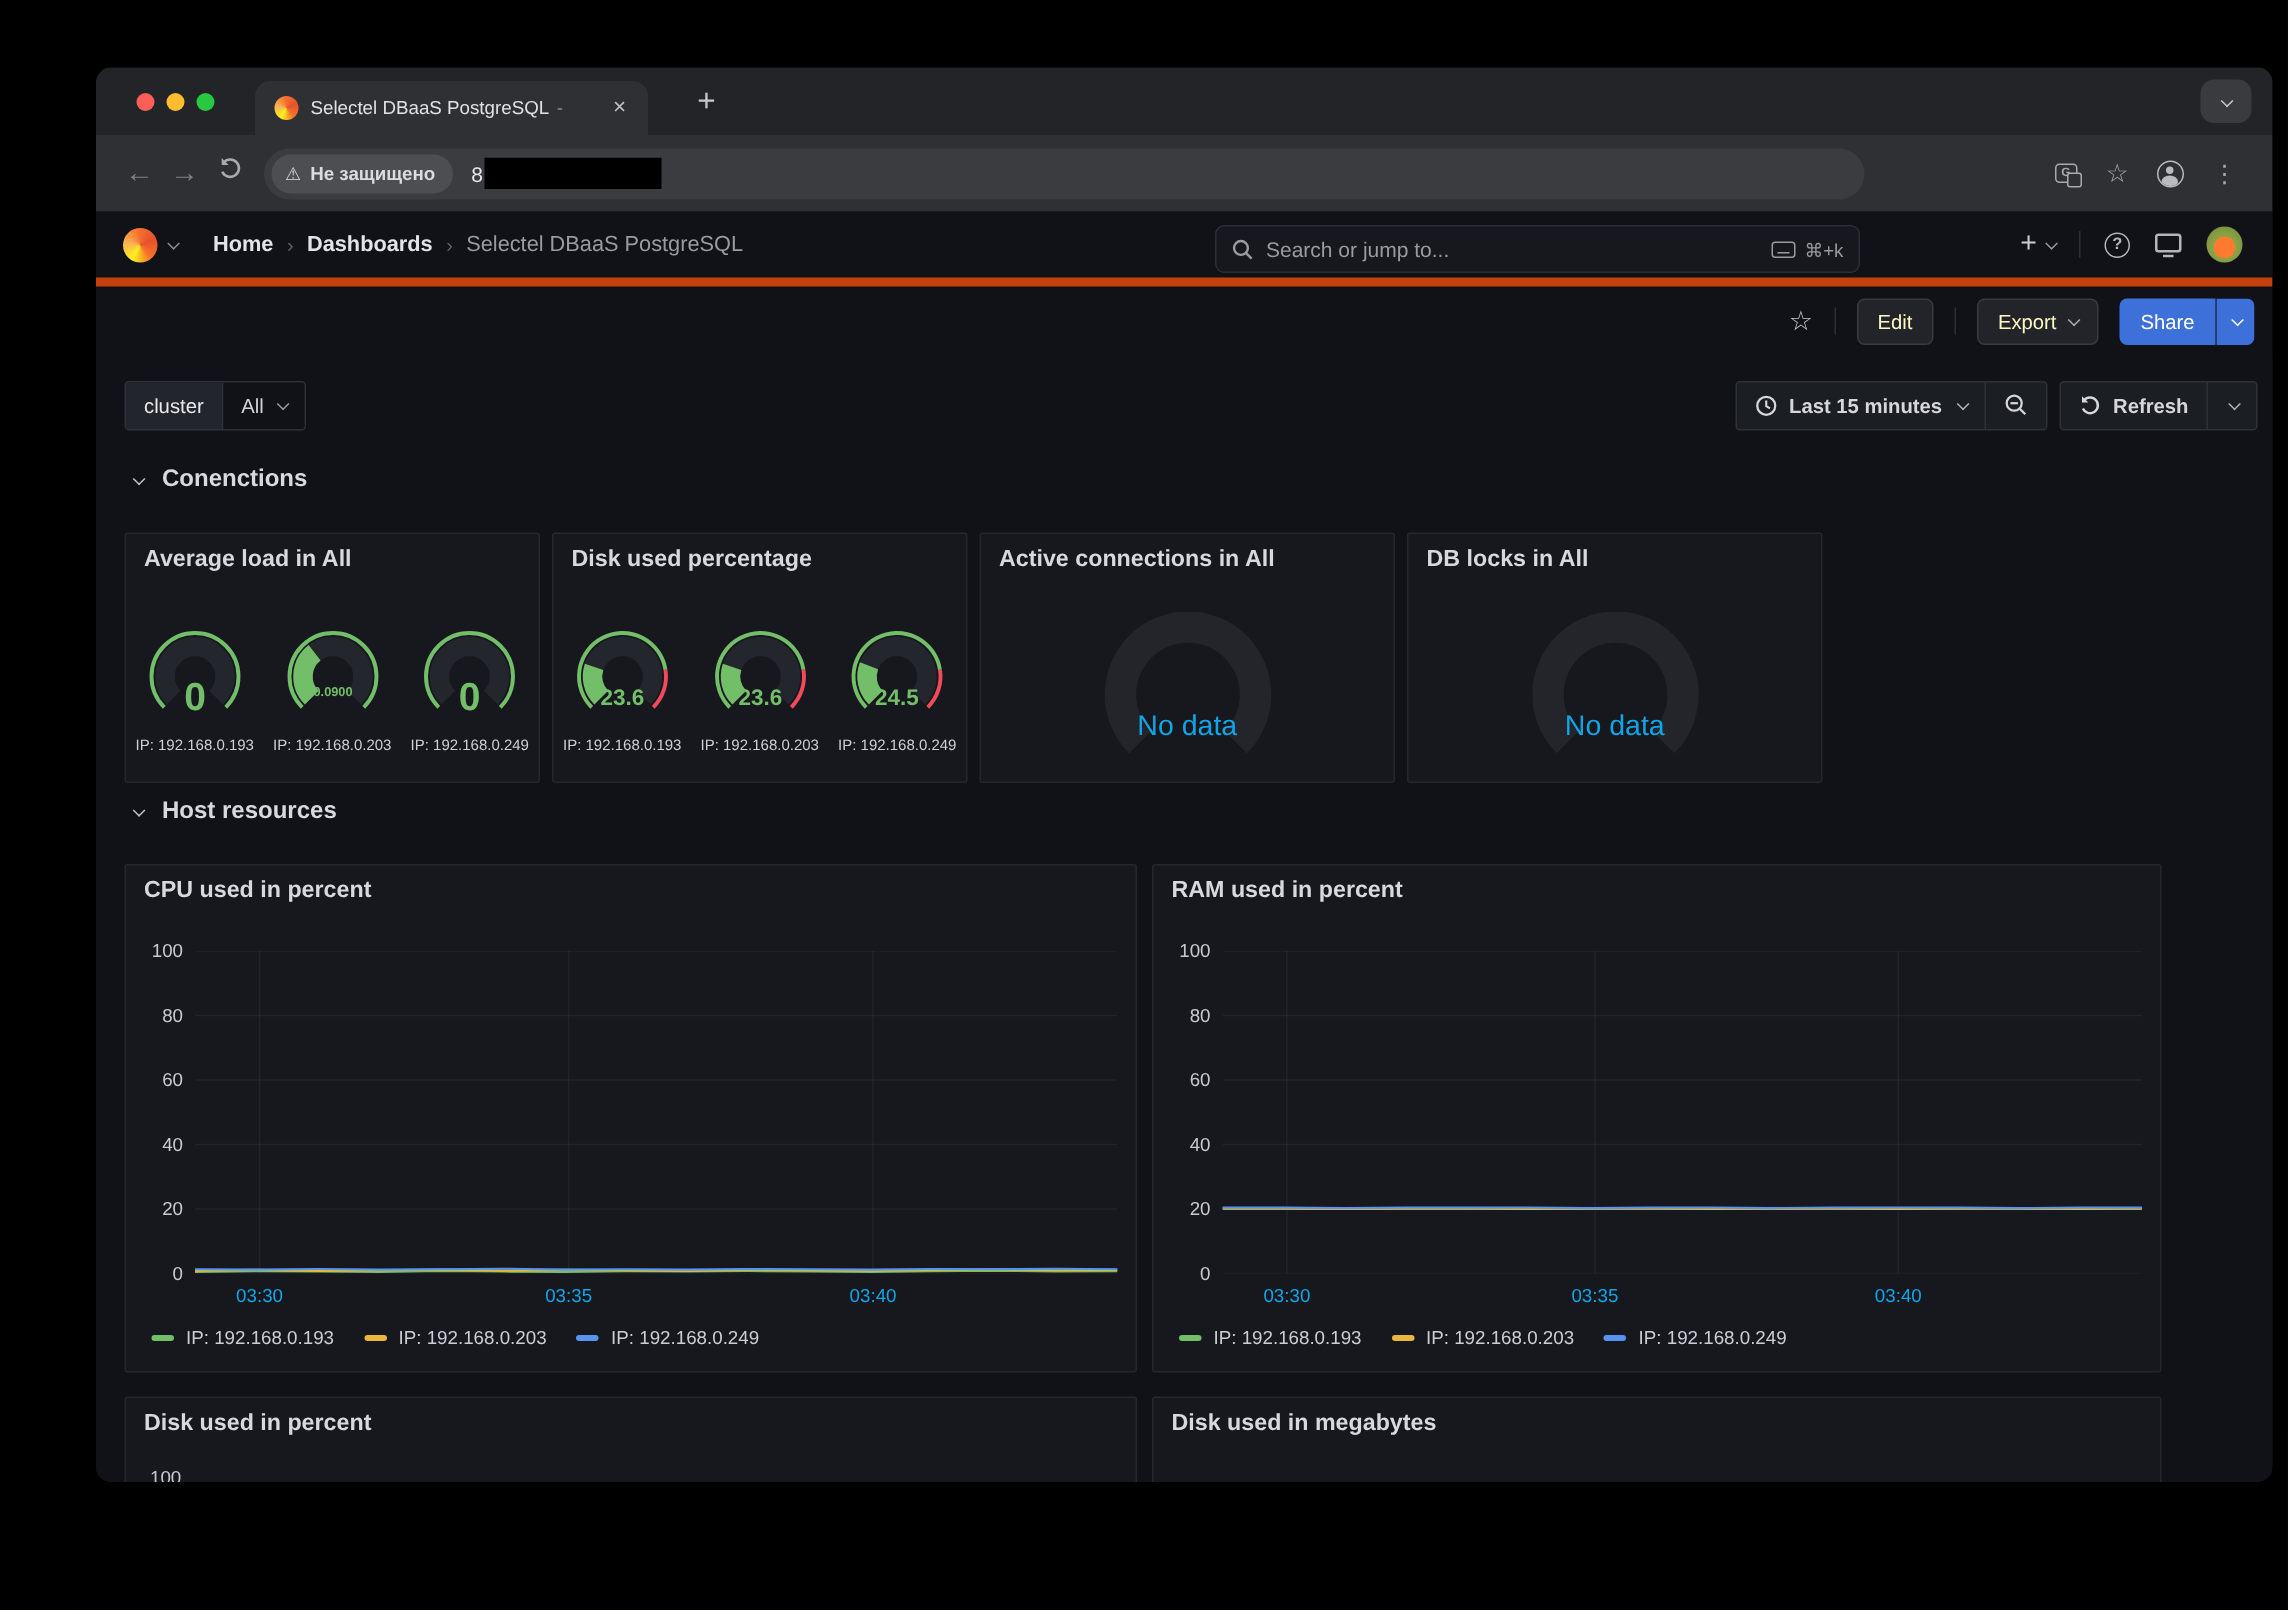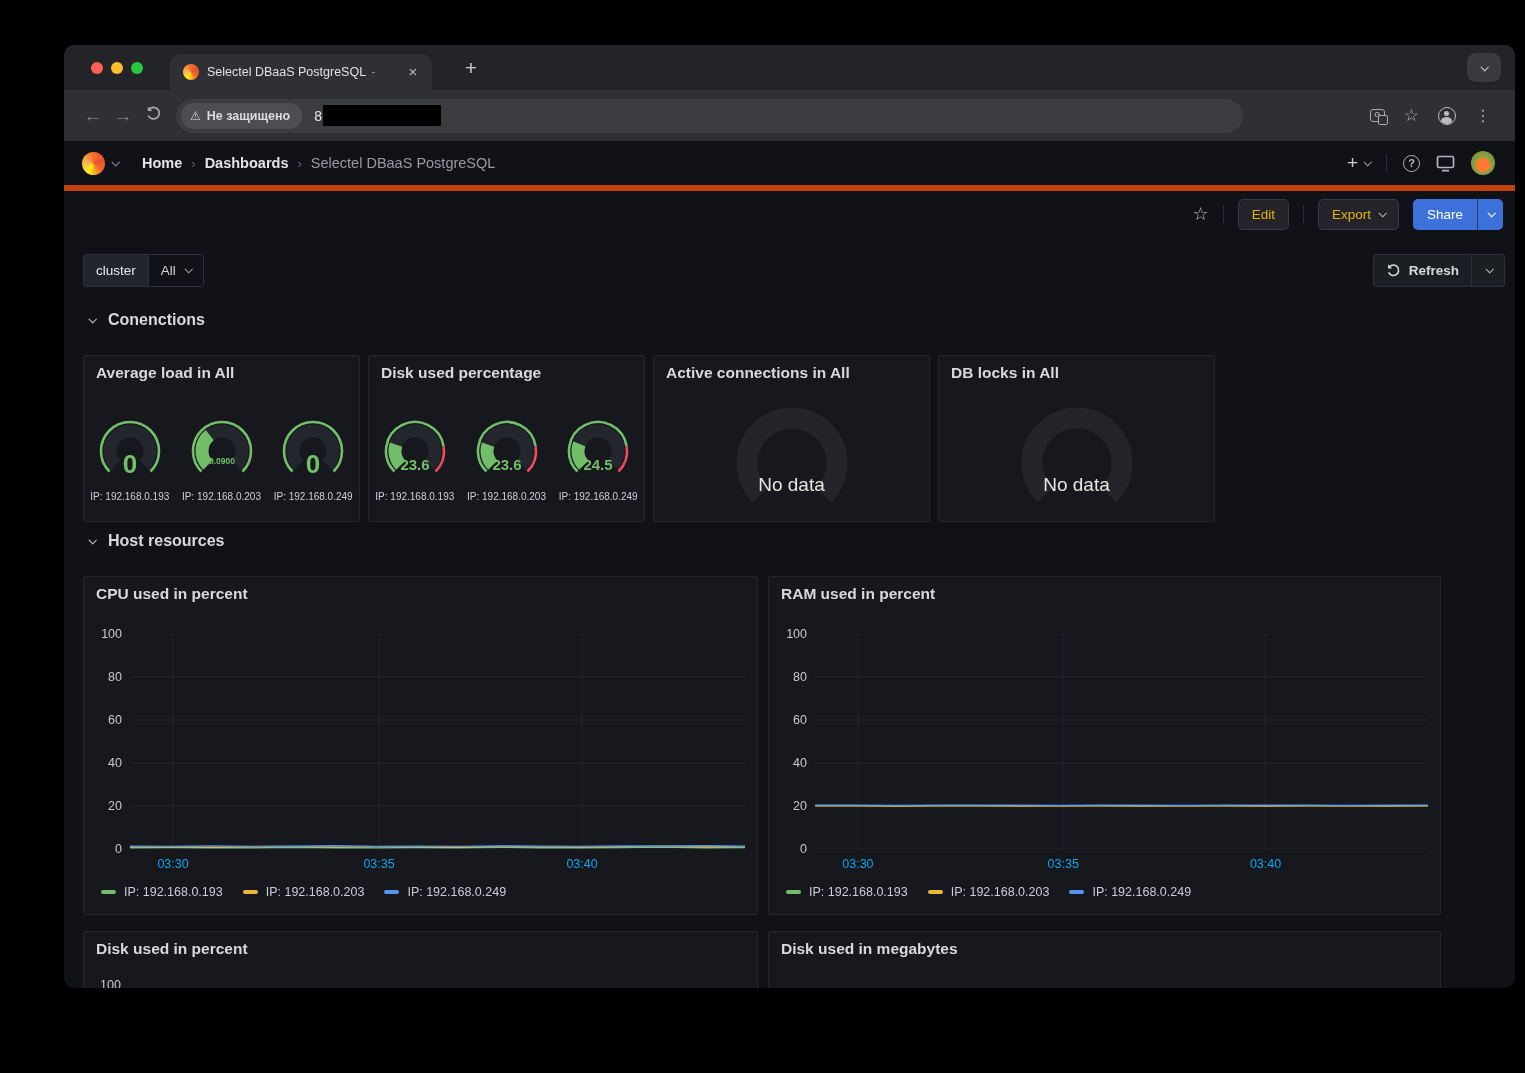--- a/index.html
+++ b/index.html
@@ -77,21 +77,21 @@
   .vdiv { width:1px; height:18px; background:#2c2e35; }
   .help-ico { width:17px; height:17px; border:1.6px solid #b3b5bb; border-radius:50%; color:#b3b5bb;
               font-size:11px; font-weight:700; text-align:center; line-height:14px; }
   .gavatar { width:24px; height:24px; border-radius:50%;
              background:radial-gradient(circle at 50% 58%, #ff7a2f 0%, #ff7a2f 38%, #8da345 40%, #6f8a3a 100%); }
 
   
   .subbar { position:absolute; left:0; top:146px; width:100%; height:46px; display:flex;
             align-items:center; justify-content:flex-end; gap:14px; padding-right:12px; }
   .subbar .star-ico { color:#c2c3c9; font-size:18px; }
-  .btn { height:31px; border:1px solid #393b42; background:#222429; border-radius:5px; color:#eab308;
+  .btn { height:31px; border:1px solid #393b42; background:#222429; border-radius:5px; color:#fef9c3;
          font-size:13.5px; font-weight:500; display:flex; align-items:center; gap:8px; padding:0 13px; }
   .btn .chev { color:#aeb0b6; }
   .share-grp { display:flex; }
   .btn-share { height:31px; background:#3D71D9; border-radius:5px 0 0 5px; color:#fff; font-size:13.5px;
                font-weight:500; display:flex; align-items:center; padding:0 14px; }
   .btn-share-chev { height:31px; width:26px; background:#3D71D9; border-radius:0 5px 5px 0;
                     border-left:1px solid rgba(17,18,24,.55); display:flex; align-items:center;
                     justify-content:center; color:#fff; }
 
   
@@ -118,21 +118,21 @@
   .panel { position:absolute; background:#16181d; border:1px solid #25272d; border-radius:2px; }
   .panel-title { position:absolute; left:12px; top:8px; color:#d8d9dd; font-size:15.5px; font-weight:700; white-space:nowrap; }
   #p-avg  { left:19px;  top:118px; width:277px; height:167px; }
   #p-disk { left:304px; top:118px; width:277px; height:167px; }
   #p-conn { left:589px; top:118px; width:277px; height:167px; }
   #p-lock { left:874px; top:118px; width:277px; height:167px; }
   .gauges { position:absolute; left:0; right:0; top:62px; display:flex; }
   .gcol { flex:1; display:flex; flex-direction:column; align-items:center; }
   .glabel { margin-top:5px; color:#ced0d6; font-size:10px; white-space:nowrap; }
   .nodata-wrap { position:absolute; left:0; right:0; top:52px; display:flex; justify-content:center; }
-  .nodata-txt { position:absolute; left:0; right:0; top:118px; text-align:center; color:#e5e5e5;
+  .nodata-txt { position:absolute; left:0; right:0; top:118px; text-align:center; color:#0ea5e9;
                 font-size:19px; font-weight:500; }
 
   #p-cpu { left:19px;  top:339px; width:675px; height:339px; }
   #p-ram { left:704px; top:339px; width:673px; height:339px; }
   .plot { position:absolute; left:46px; right:12px; top:57px; height:215px; }
   .ylabels { position:absolute; left:0; top:57px; width:40px; height:215px; }
   .ylabels span { position:absolute; right:2px; transform:translateY(-50%); color:#c8c9cf; font-size:12.5px; }
   .xlabels { position:absolute; left:46px; right:12px; top:280px; height:16px; }
   .xlabels span { position:absolute; transform:translateX(-50%); color:#0ea5e9; font-size:12.5px; }
   .legend { position:absolute; left:17px; top:308px; display:flex; gap:20px; align-items:center; }
@@ -198,20 +198,31 @@
 
   <div class="gnav">
     <div class="glogo"></div>
     <span class="chev logo-chev"></span>
     <div class="crumbs">
       <span class="crumb">Home</span>
       <span class="crumb-sep">›</span>
       <span class="crumb">Dashboards</span>
       <span class="crumb-sep">›</span>
       <span class="crumb current">Selectel DBaaS PostgreSQL</span>
+    </div>
+    <div class="searchbox">
+      <svg width="15" height="15" viewBox="0 0 15 15">
+        <circle cx="6.3" cy="6.3" r="4.6" fill="none" stroke="#9a9ba1" stroke-width="1.6"></circle>
+        <line x1="9.8" y1="9.8" x2="13.4" y2="13.4" stroke="#9a9ba1" stroke-width="1.6"></line>
+      </svg>
+      <span class="ph">Search or jump to...</span>
+      <div class="kbd-group">
+        <span class="kbd-ico"></span>
+        <span>⌘+k</span>
+      </div>
     </div>
     <div class="gnav-right">
       <div class="plus-group">
         <span class="plus">+</span>
         <span class="chev"></span>
       </div>
       <div class="vdiv"></div>
       <div class="help-ico">?</div>
       <svg width="19" height="17" viewBox="0 0 19 17">
         <rect x="1.5" y="1.5" width="16" height="11" rx="1.5" fill="none" stroke="#b3b5bb" stroke-width="1.7"></rect>
@@ -242,20 +253,37 @@
 
     <div class="ctrl-row">
       <div class="var-grp">
         <div class="var-label">cluster</div>
         <div class="var-value">
           <span>All</span>
           <span class="chev"></span>
         </div>
       </div>
       <div class="ctrl-right">
+        <div class="tbtn-grp">
+          <div class="tbtn">
+            <svg width="15" height="15" viewBox="0 0 15 15">
+              <circle cx="7.5" cy="7.5" r="6" fill="none" stroke="#d6d7db" stroke-width="1.5"></circle>
+              <polyline points="7.5,4 7.5,7.8 10,9.2" fill="none" stroke="#d6d7db" stroke-width="1.4"></polyline>
+            </svg>
+            <span>Last 15 minutes</span>
+            <span class="chev"></span>
+          </div>
+          <div class="tbtn">
+            <svg width="16" height="16" viewBox="0 0 16 16">
+              <circle cx="6.8" cy="6.8" r="5" fill="none" stroke="#d6d7db" stroke-width="1.5"></circle>
+              <line x1="10.6" y1="10.6" x2="14.2" y2="14.2" stroke="#d6d7db" stroke-width="1.5"></line>
+              <line x1="4.3" y1="6.8" x2="9.3" y2="6.8" stroke="#d6d7db" stroke-width="1.5"></line>
+            </svg>
+          </div>
+        </div>
         <div class="tbtn-grp">
           <div class="tbtn">
             <svg width="15" height="15" viewBox="0 0 15 15">
               <path d="M 2.6 9.3 A 5.2 5.2 0 1 0 3.4 3.9" fill="none" stroke="#d6d7db" stroke-width="1.6"></path>
               <polygon points="1.6,1.4 1.6,5.6 5.8,5.6" fill="#d6d7db" transform="translate(0.4,-0.2)"></polygon>
             </svg>
             <span>Refresh</span>
           </div>
           <div class="tbtn">
             <span class="chev"></span>

